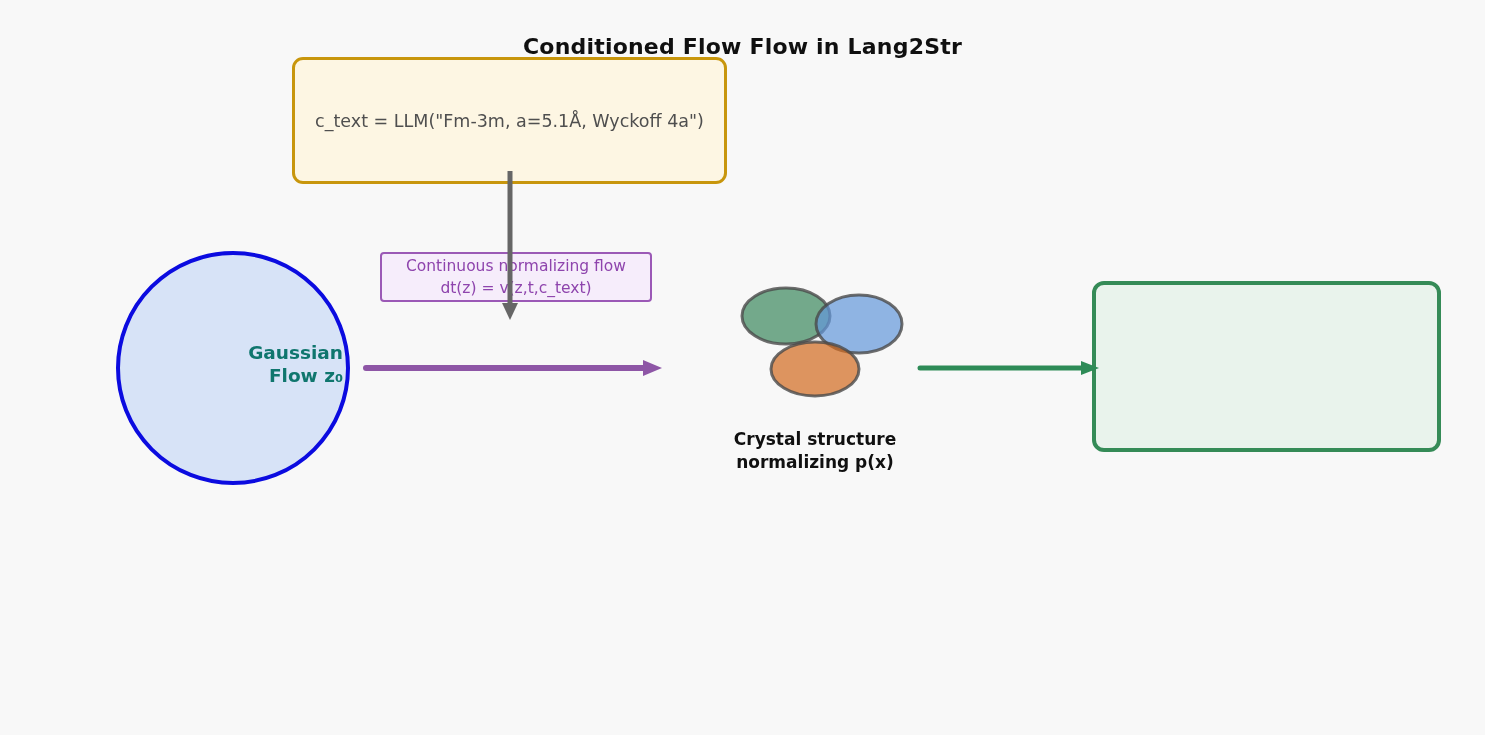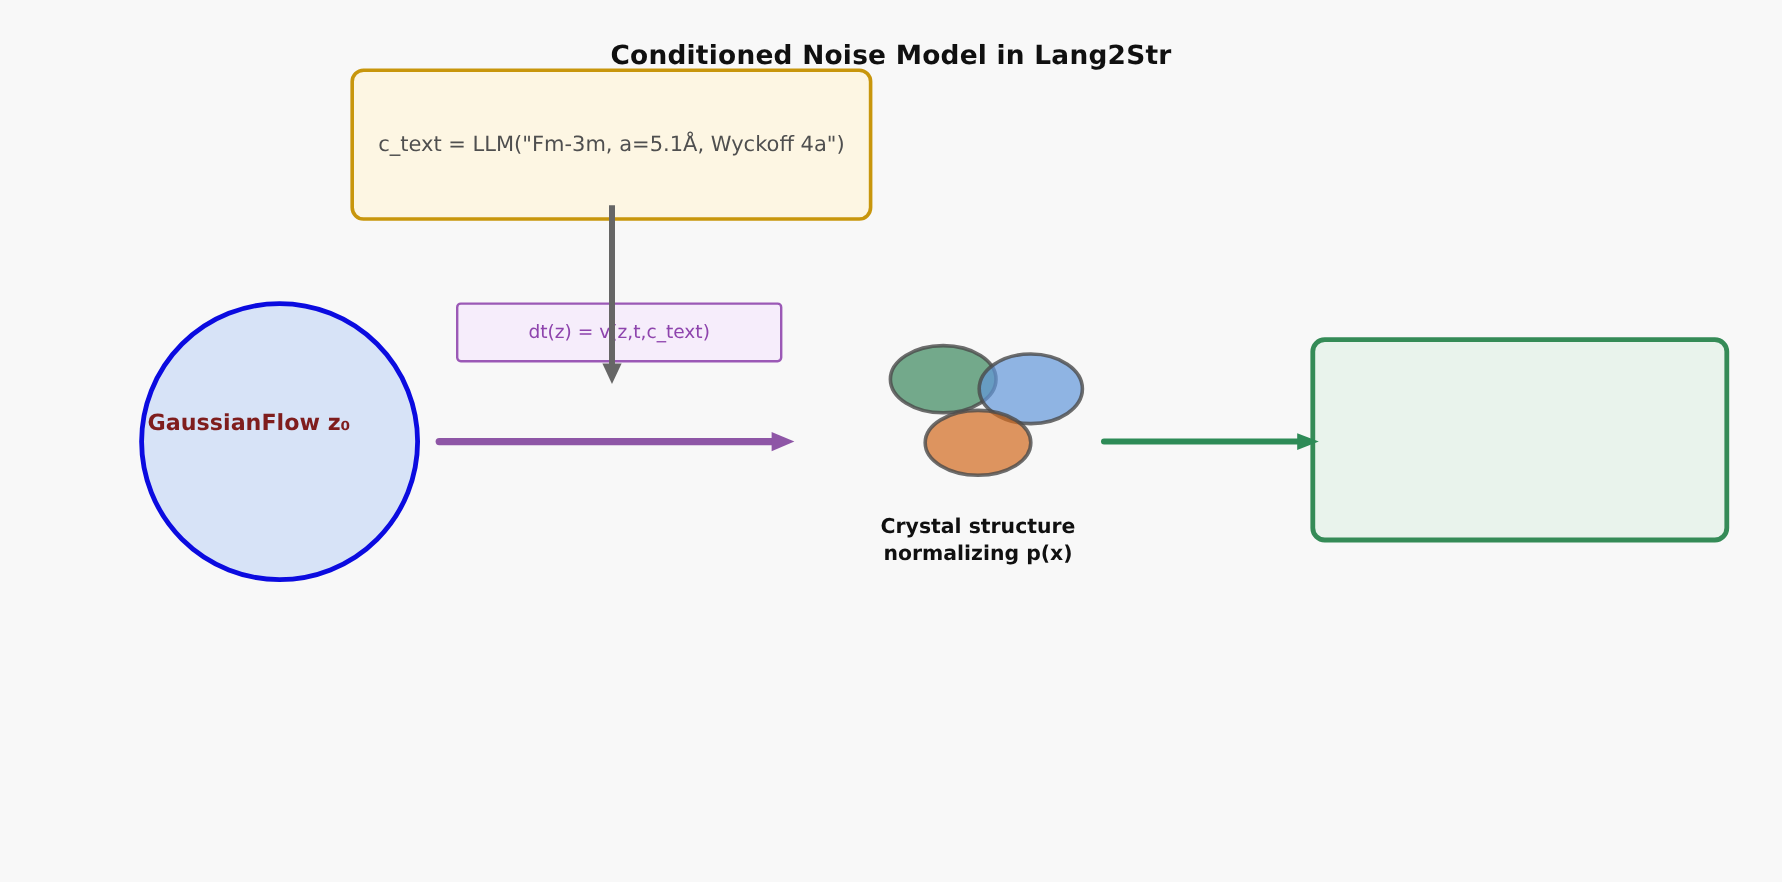--- a/index.html
+++ b/index.html
@@ -46,22 +46,22 @@
     display:flex;align-items:center;justify-content:center;
     font-size:17.5px;color:#4F4F4F;
   }
   .flow-text{
     position:absolute;left:380px;top:252px;width:272px;height:50px;
     display:flex;flex-direction:column;align-items:center;justify-content:center;
     font-size:15.5px;line-height:22px;color:#8E44AD;text-align:center;
   }
   .noise-text{
     position:absolute;left:123px;top:341px;width:220px;
-    display:flex;flex-direction:row;align-items:flex-end;
-    font-size:18.5px;line-height:23px;font-weight:bold;color:#7f1d1d;text-align:center;
+    display:flex;flex-direction:column;align-items:flex-end;
+    font-size:18.5px;line-height:23px;font-weight:bold;color:#0f766e;text-align:center;
   }
   .dist-text{
     position:absolute;left:705px;top:428px;width:220px;
     display:flex;flex-direction:column;align-items:center;
     font-size:17px;line-height:23px;font-weight:bold;color:#101010;text-align:center;
   }
   .output-text{
     position:absolute;left:1092px;top:281px;width:349px;height:171px;
     display:flex;flex-direction:column;align-items:center;justify-content:center;
     font-size:16.5px;line-height:21px;font-weight:bold;color:#20703F;text-align:center;
@@ -79,27 +79,28 @@
   </div>
 
   <svg class="layer-shapes" width="1485" height="735" viewBox="0 0 1485 735">
     <circle cx="233" cy="368" r="115" stroke="#0B0BE0" stroke-width="4" fill="#D7E3F7"></circle>
     <ellipse cx="786" cy="316" rx="44" ry="28" fill-opacity="0.7" stroke="#4A4A4A" stroke-opacity="0.8" stroke-width="3" fill="#3B875C"></ellipse>
     <ellipse cx="859" cy="324" rx="43" ry="29" fill-opacity="0.7" stroke="#4A4A4A" stroke-opacity="0.8" stroke-width="3" fill="#6297DA"></ellipse>
     <ellipse cx="815" cy="369" rx="44" ry="27" fill-opacity="0.7" stroke="#4A4A4A" stroke-opacity="0.8" stroke-width="3" fill="#D2691E"></ellipse>
   </svg>
 
   <div class="layer-text">
-    <div class="title">Conditioned Noise Model in Lang2Str</div>
+    <div class="title">Conditioned Flow Flow in Lang2Str</div>
 
     <div class="llm-text">
       <span>c_text = LLM("Fm-3m, a=5.1Å, Wyckoff 4a")</span>
     </div>
 
     <div class="flow-text">
+      <span>Continuous normalizing flow</span>
       <span>dt(z) = v(z,t,c_text)</span>
     </div>
 
     <div class="noise-text">
       <span>Gaussian</span>
       <span>Flow z₀</span>
     </div>
 
     <div class="dist-text">
       <span>Crystal structure</span>

